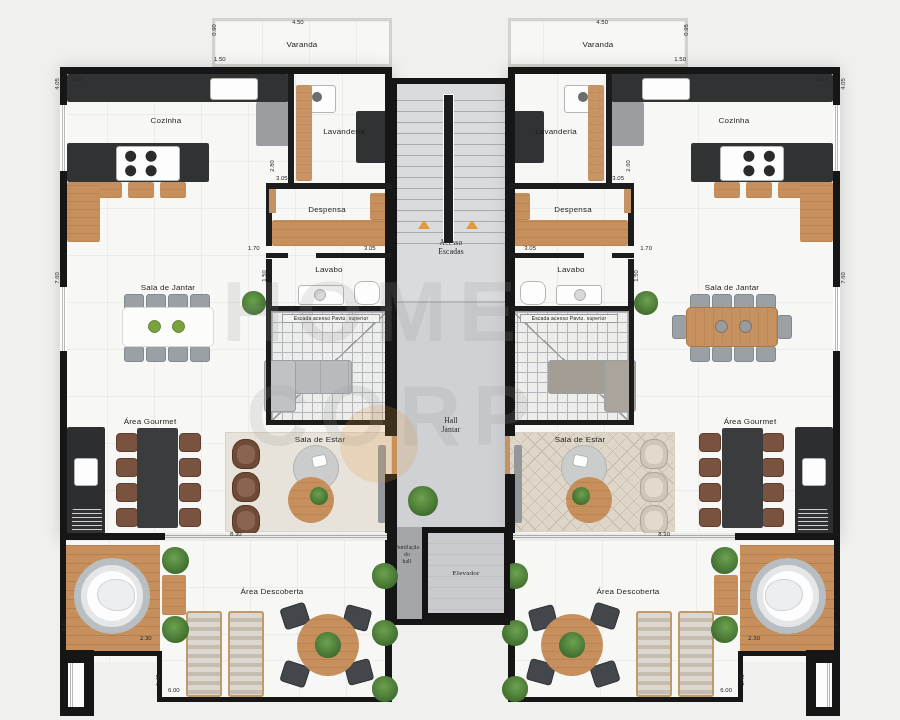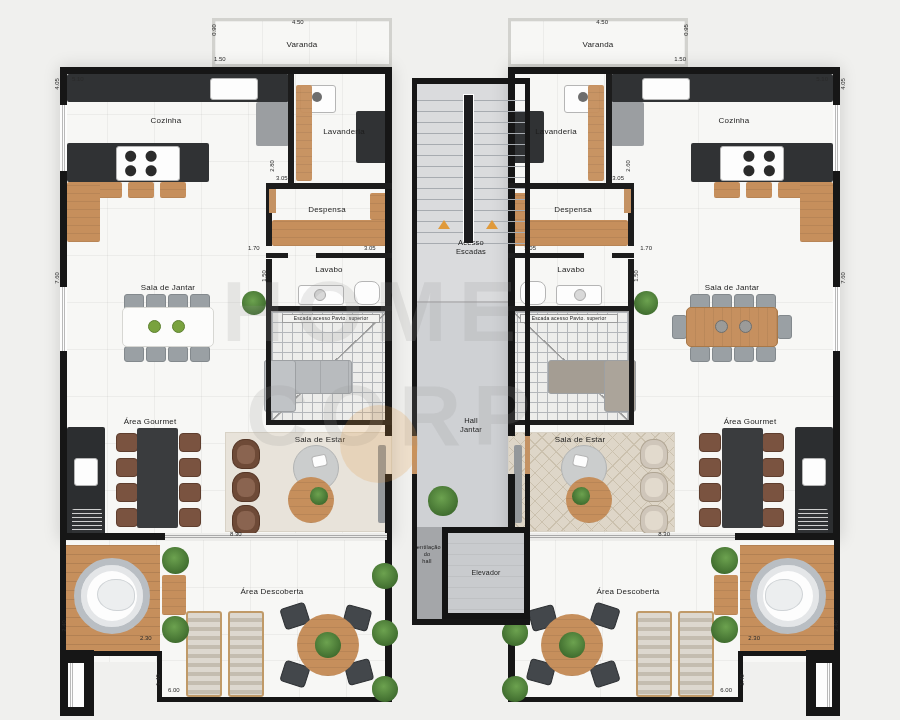--- a/index.html
+++ b/index.html
@@ -72,21 +72,21 @@
   .spa{position:absolute;border-radius:50%;background:#fdfdfd;border:7px solid #b9bec3;z-index:1;
       box-shadow:inset 0 0 0 6px #e4e6e8;}
   .spa::after{content:"";position:absolute;left:16px;top:14px;width:36px;height:30px;border-radius:50% 50% 45% 55%;
       background:#eceeef;border:1px solid #cfd3d6;}
   .arrow{position:absolute;width:0;height:0;z-index:3;
       border-left:6px solid transparent;border-right:6px solid transparent;border-bottom:9px solid #e09a3c;}
   .wmark{position:absolute;z-index:5;pointer-events:none;font-weight:bold;
       color:rgba(150,150,150,.18);letter-spacing:12px;font-size:86px;line-height:1;}
   .wmark-circle{position:absolute;z-index:5;pointer-events:none;border-radius:50%;
       background:rgba(224,150,60,.20);}
-  .core{position:absolute;left:412px;top:78px;width:118px;height:548px;}
+  .core{position:absolute;left:392px;top:78px;width:118px;height:548px;font-family:Liberation Serif, serif;}
   .elev{position:absolute;left:30px;top:449px;width:88px;height:92px;border:6px solid #141414;
         background:#c9cbce;z-index:2;display:flex;align-items:center;justify-content:center;box-sizing:border-box;
         background-image:repeating-linear-gradient(180deg,transparent 0 10px,rgba(0,0,0,.05) 10px 11px);}
   .tan{position:absolute;background:#c49263;z-index:3;}
 </style>
 </head>
 <body>
 
 <div class="stage">
 

